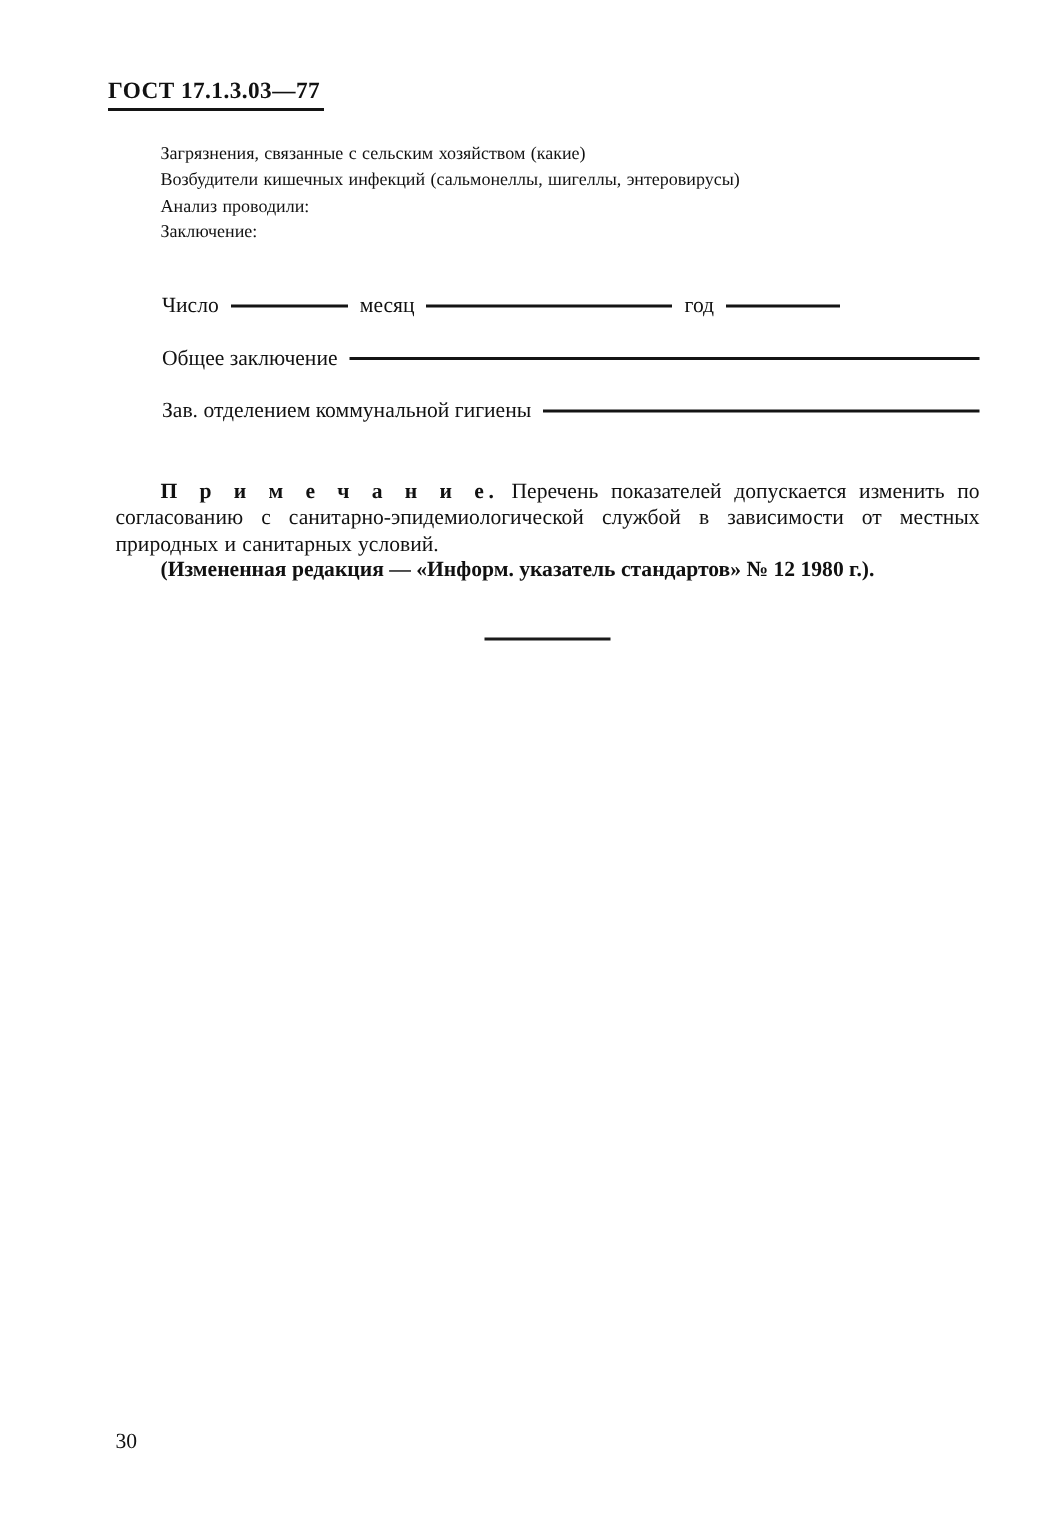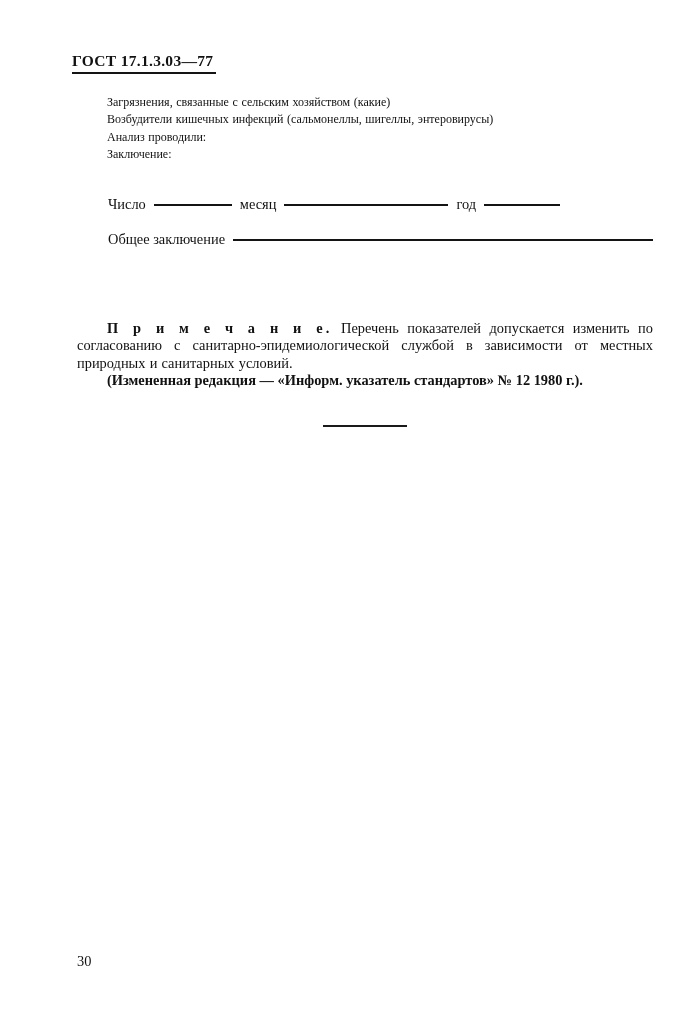--- a/index.html
+++ b/index.html
@@ -180,20 +180,24 @@
       <span class="form-label">год</span>
       <span class="rule w-god gap-l"></span>
     </div>
 
     <div class="form-row">
       <span class="form-label">Общее заключение</span>
       <span class="rule flex gap-l"></span>
     </div>
 
 
+    <div class="form-row">
+      <span class="form-label">Зав. отделением коммунальной гигиены</span>
+      <span class="rule flex gap-l"></span>
+    </div>
 
   </div>
 
   <div class="note-block">
     <p class="note-body"><span class="note-lead">П р и м е ч а н и е.</span><span> Перечень показателей допускается изменить по согласованию с санитарно-эпидемиологической службой в зависимости от местных природных и санитарных условий.</span></p>
     <p class="revision">(Измененная редакция — «Информ. указатель стандартов» № 12 1980 г.).</p>
   </div>
 
   <div class="divider"></div>
 

